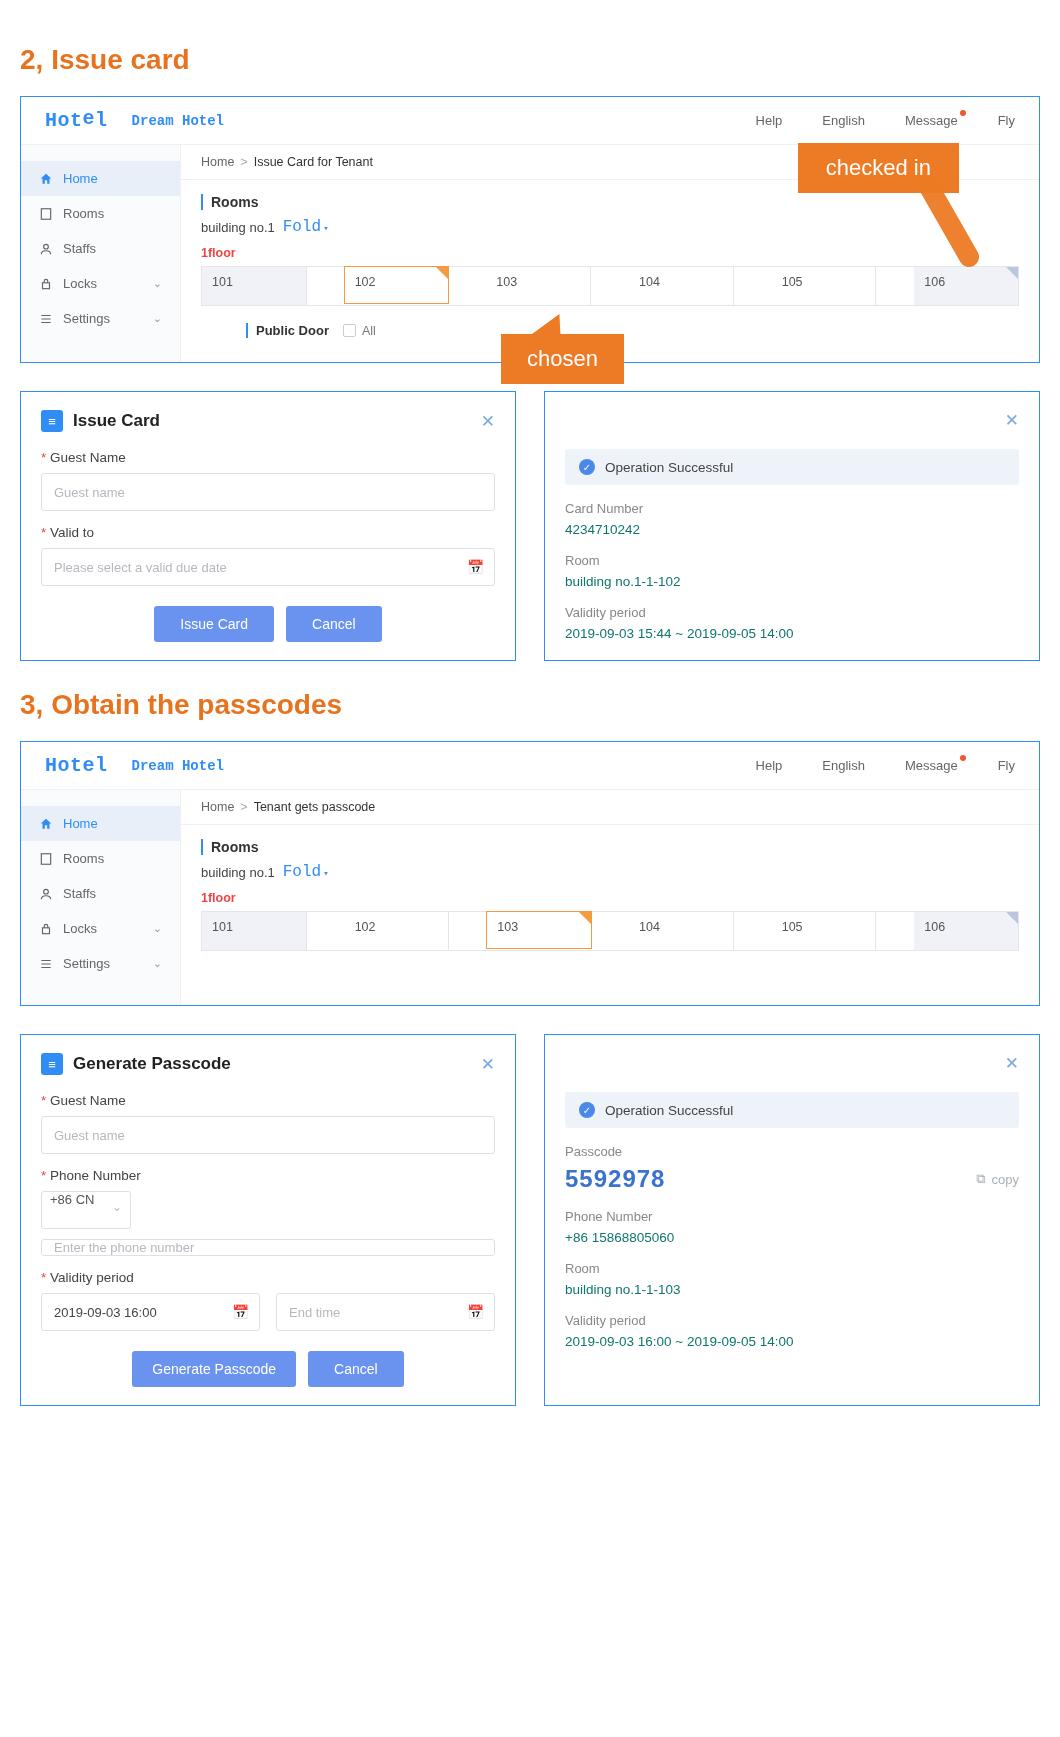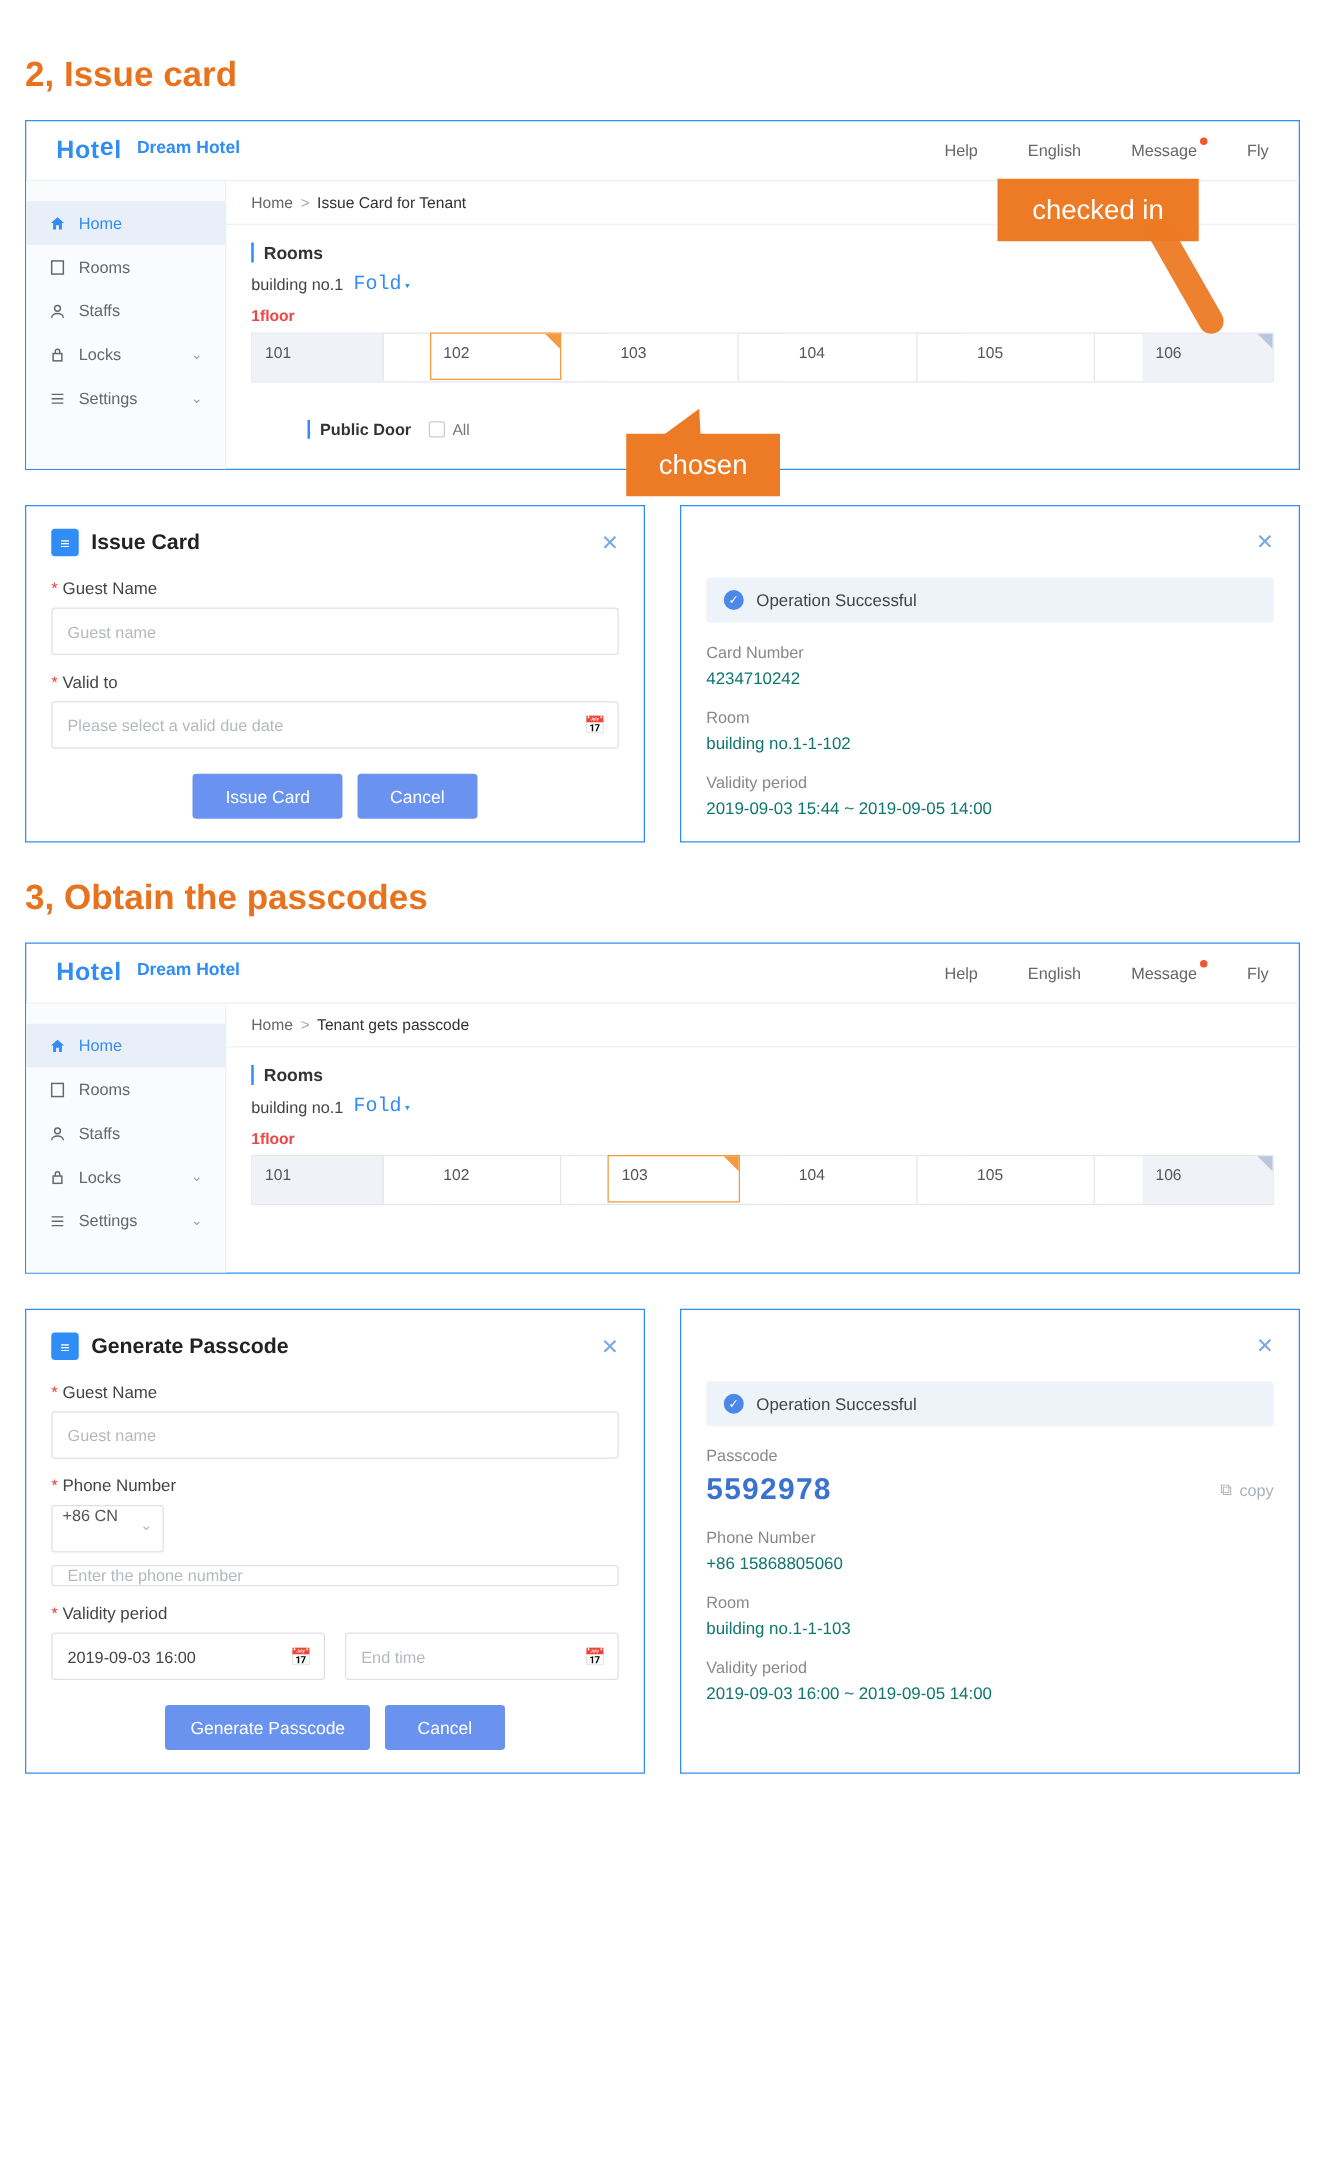--- a/index.html
+++ b/index.html
@@ -1,20 +1,20 @@
 <!DOCTYPE html>
 <html><head>
 <meta charset="utf-8">
 <style>
 * { box-sizing: border-box; margin: 0; padding: 0; }
 body { font-family: -apple-system, BlinkMacSystemFont, "Segoe UI", Arial, sans-serif; background: #fff; color: #333; padding: 20px; width: 1060px; }
 .section-title { color: #e8731e; font-size: 28px; font-weight: 600; margin: 24px 0 20px 0; }
 .app-panel { border: 1.5px solid #2f8df5; background: #fff; margin-bottom: 28px; }
 .topbar { display: flex; align-items: center; padding: 12px 24px; border-bottom: 1px solid #eef0f3; }
-.logo-wrap { display: flex; align-items: flex-start; gap: 12px; }
+.logo-wrap { display: flex; align-items: center; gap: 24px; font-family: Liberation Mono, monospace; }
 .logo { color: #2f8df5; font-weight: 700; font-size: 20px; letter-spacing: 0.5px; }
 .brand { color: #2f8df5; font-size: 14px; font-weight: 600; }
 .topnav { margin-left: auto; display: flex; gap: 40px; font-size: 13px; color: #666; }
 .topnav-item { position: relative; cursor: pointer; }
 .dot { position: absolute; top: -3px; right: -8px; width: 6px; height: 6px; background: #f3562e; border-radius: 50%; }
 .trunk { display: flex; }
 .sidebar { width: 160px; border-right: 1px solid #eef0f3; padding-top: 16px; background:#fafbfc; }
 .side-item { display: flex; align-items: center; gap: 10px; padding: 10px 18px; font-size: 13px; color: #666; cursor: pointer; }
 .side-item.active { background: #e9eff8; color: #2f8df5; }
 .side-item .chev { margin-left: auto; font-size: 11px; color: #999; }
@@ -29,21 +29,21 @@
 .fold { color: #2f8df5; font-size: 16px; cursor: pointer; font-family: Liberation Mono, monospace; }
 .fold::after{ content:"▾"; font-size:9px; margin-left:2px; color:#2f8df5;}
 .floor-lbl { font-size: 12.5px; color: #ef4444; font-weight:600; margin: 10px 0 6px; }
 .rooms-row { display: flex; border:1px solid #e3e6eb;gap:38px; }
 .room { position: relative; flex:1; height: 38px; padding: 8px 10px; font-size: 12.5px; color: #555; border-right: 1px solid #e3e6eb; background:#fff; cursor:pointer; }
 .room:last-child { border-right:none; }
 .room.light { background: #f0f2f7; }
 .room.chosen { border: 1.5px solid #f59a3e; margin:-1px; z-index:2; }
 .room .corner { position:absolute; top:0; right:0; width:0; height:0; border-left:12px solid transparent; border-top:12px solid #f59a3e; }
 .room .corner.blue { border-top-color:#b9c6dd; }
-.public-row { display:flex; align-items:center; gap:14px; margin-top:30px;padding-left:45px; }
+.public-row { display:flex; align-items:center; gap:14px; margin-top:17px;padding-left:45px; }
 .public-row .lbl { border-left:2px solid #2f8df5; padding-left:8px; font-size:13px; font-weight:600; }
 .cbx { width:13px; height:13px; border:1px solid #ccc; display:inline-block; border-radius:2px; }
 .all { font-size:12.5px; color:#777; display:flex; gap:6px; align-items:center; cursor:pointer;}
 .callout { position:absolute; background:#ed7a24; color:#fff; padding:12px 26px; font-size:22px; font-weight:500; border-radius:0; text-align:center; }
 .callout.tr::after{ content:""; position:absolute; top:-20px; left:30px; width:0;height:0; border-right:10px solid transparent; border-left:24px solid transparent; border-bottom:24px solid #ed7a24; transform:skewX(-20deg);}
 .rel { position:relative; }
 
 .two-col{ display:flex; gap:28px; margin-bottom:28px;}
 .card { flex:1; border:1.5px solid #2f8df5; padding:18px 20px; background:#fff; }
 .card-head { display:flex; align-items:center; gap:10px; margin-bottom:18px; }

